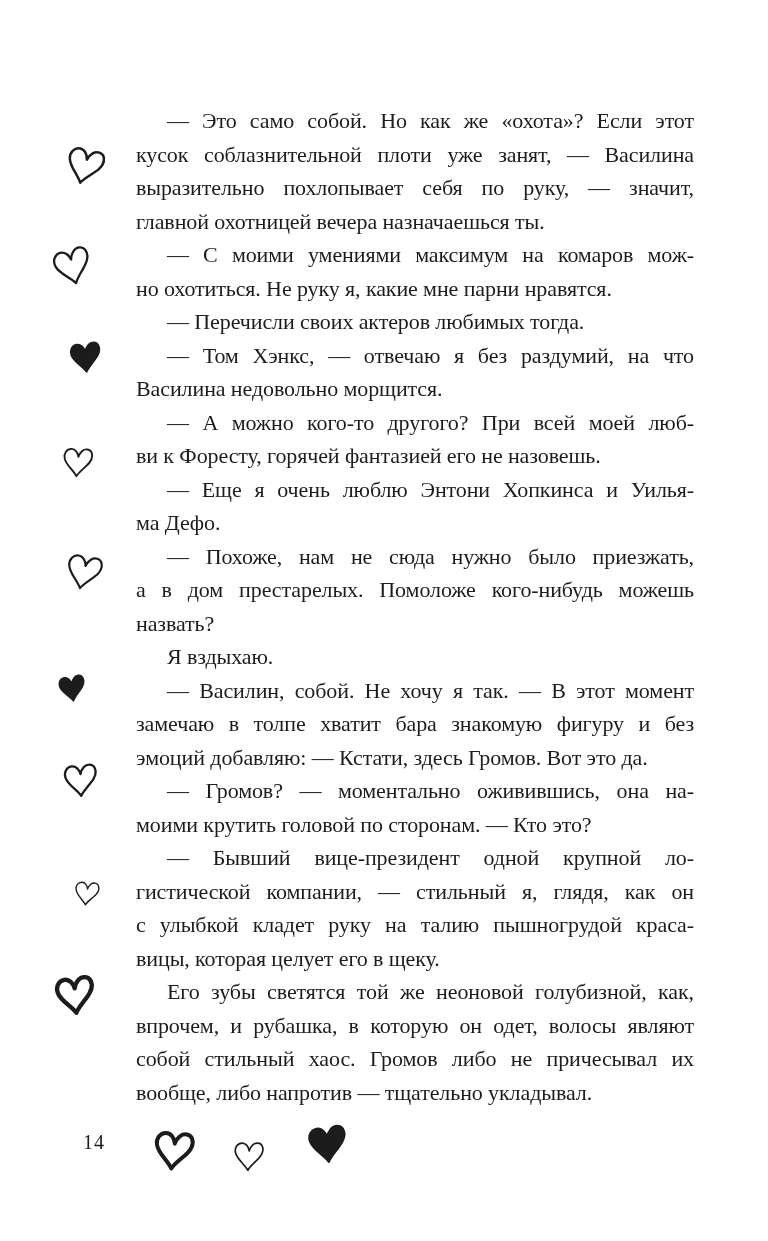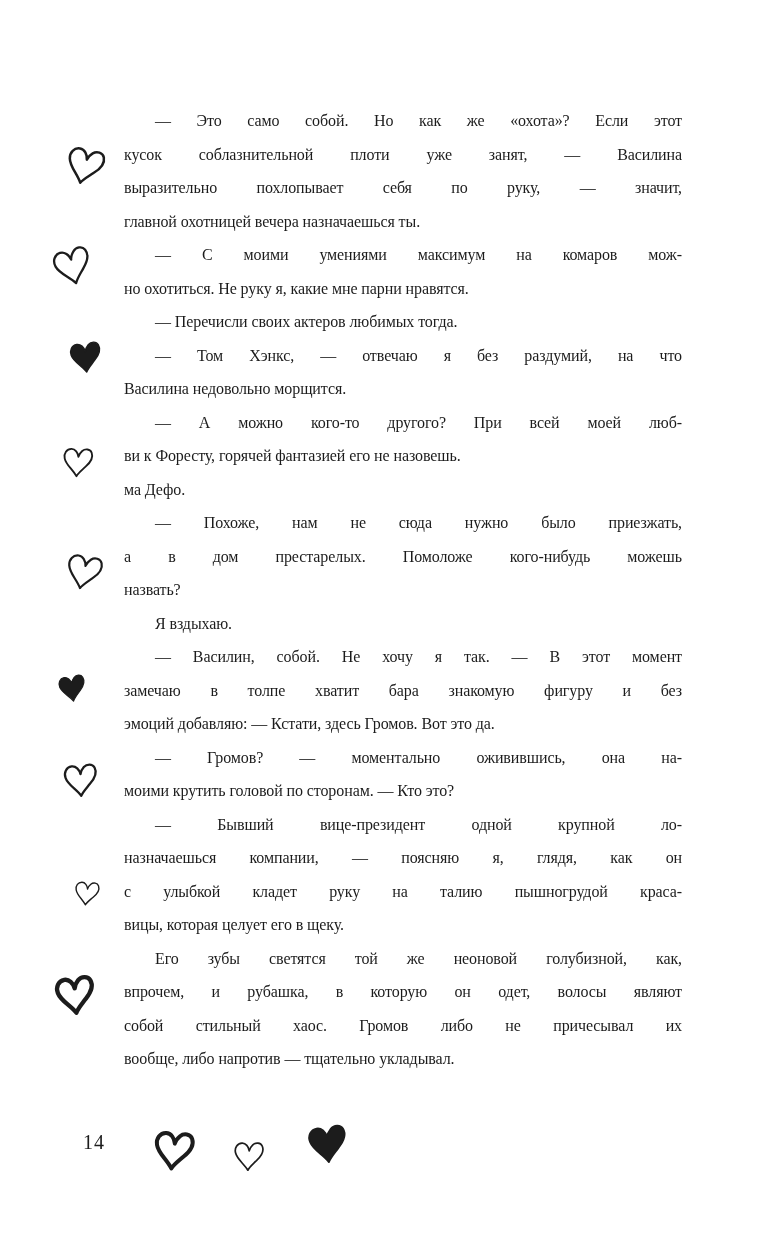--- a/index.html
+++ b/index.html
@@ -12,24 +12,24 @@
     position: relative;
     width: 768px;
     height: 1241px;
     background: var(--paper);
     overflow: hidden;
     font-family: "Liberation Serif", "DejaVu Serif", serif;
     color: var(--ink);
   }
   .text-column {
     position: absolute;
-    left: 124px;
+    left: 136px;
     top: 104px;
     width: 558px;
-    font-size: 16px;
+    font-size: 22px;
     line-height: 33.5px;
     letter-spacing: -0.1px;
   }
   .para { margin: 0; }
   .line {
     text-align: justify;
     text-align-last: justify;
     white-space: normal;
   }
   .line.first { text-indent: 31px; }
@@ -86,20 +86,21 @@
       </div>
       <div class="para">
         <div class="line first">— Том Хэнкс, — отвечаю я без раздумий, на что</div>
         <div class="line last">Василина недовольно морщится.</div>
       </div>
       <div class="para">
         <div class="line first">— А можно кого-то другого? При всей моей люб-</div>
         <div class="line last">ви к Форесту, горячей фантазией его не назовешь.</div>
       </div>
       <div class="para">
+        <div class="line first">— Еще я очень люблю Энтони Хопкинса и Уилья-</div>
         <div class="line last">ма Дефо.</div>
       </div>
       <div class="para">
         <div class="line first">— Похоже, нам не сюда нужно было приезжать,</div>
         <div class="line">а в дом престарелых. Помоложе кого-нибудь можешь</div>
         <div class="line last">назвать?</div>
       </div>
       <div class="para">
         <div class="line first last">Я вздыхаю.</div>
       </div>
@@ -107,21 +108,21 @@
         <div class="line first">— Василин, собой. Не хочу я так. — В этот момент</div>
         <div class="line">замечаю в толпе хватит бара знакомую фигуру и без</div>
         <div class="line last">эмоций добавляю: — Кстати, здесь Громов. Вот это да.</div>
       </div>
       <div class="para">
         <div class="line first">— Громов? — моментально оживившись, она на-</div>
         <div class="line last">моими крутить головой по сторонам. — Кто это?</div>
       </div>
       <div class="para">
         <div class="line first">— Бывший вице-президент одной крупной ло-</div>
-        <div class="line">назначаешься компании, — поясняю я, глядя, как он</div>
+        <div class="line">гистической компании, — стильный я, глядя, как он</div>
         <div class="line">с улыбкой кладет руку на талию пышногрудой краса-</div>
         <div class="line last">вицы, которая целует его в щеку.</div>
       </div>
       <div class="para">
         <div class="line first">Его зубы светятся той же неоновой голубизной, как,</div>
         <div class="line">впрочем, и рубашка, в которую он одет, волосы являют</div>
         <div class="line">собой стильный хаос. Громов либо не причесывал их</div>
         <div class="line last">вообще, либо напротив — тщательно укладывал.</div>
       </div>
     </div>

